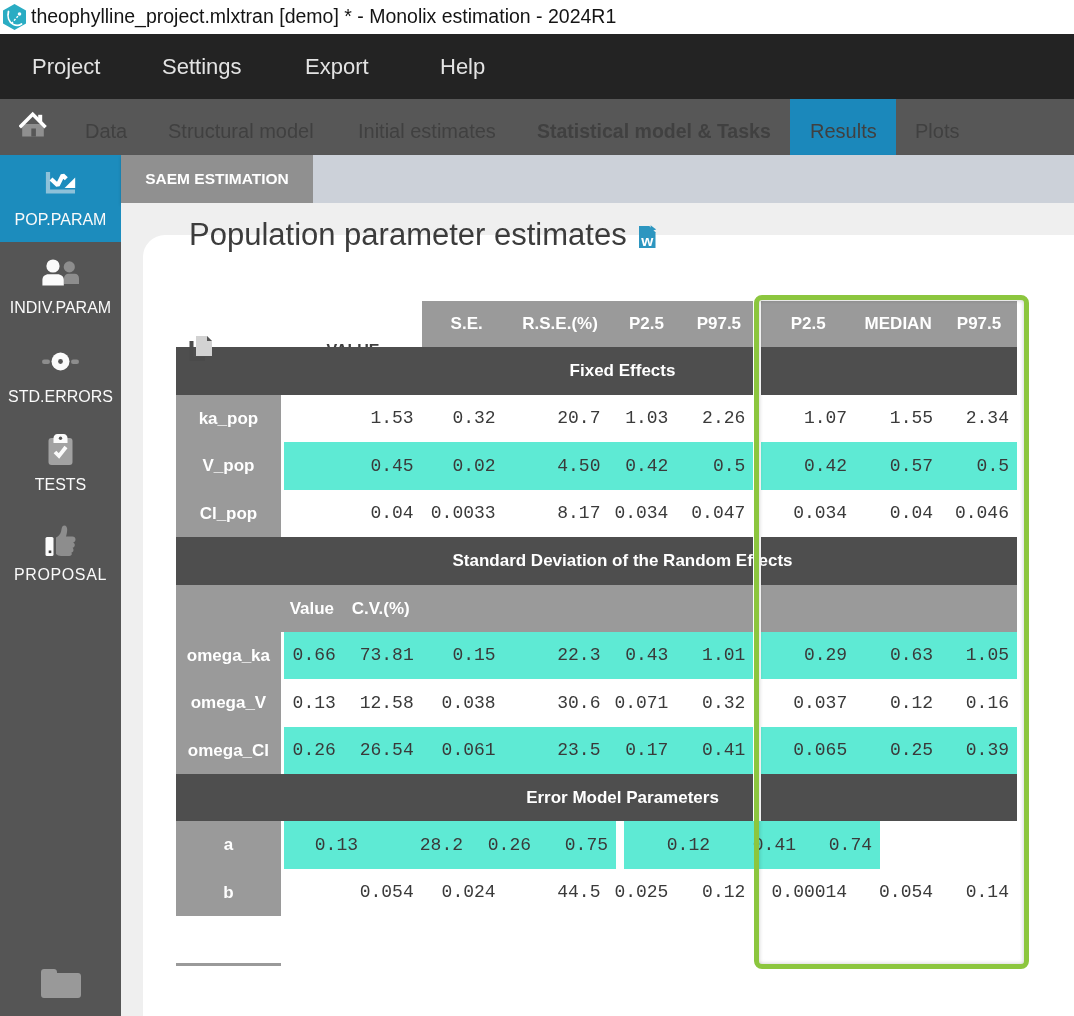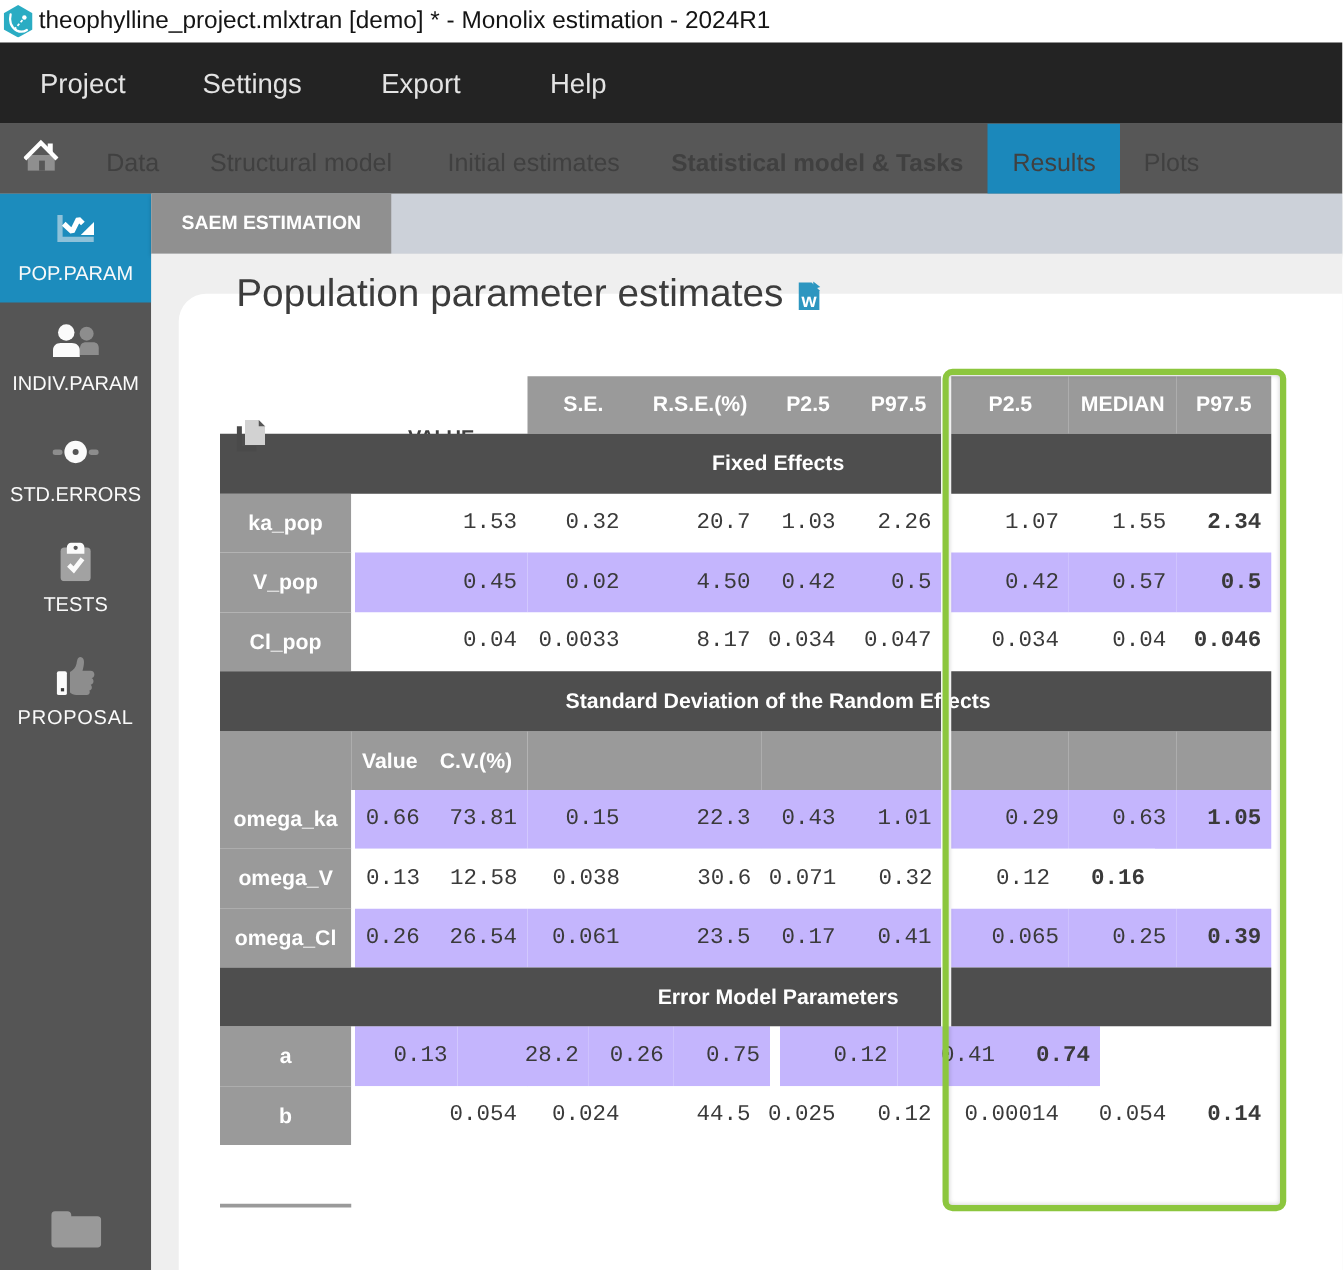--- a/index.html
+++ b/index.html
@@ -37,24 +37,24 @@
   .c1 { width:60px; }
   .c2 { width:78px; }
   .c12 { width:138px; }
   .c3 { width:82px; }
   .c4 { width:105px; }
   .c5 { width:68px; }
   .c6 { width:77px; }
   .g2 { width:8px; background:#fff; }
   .c7 { width:94px; }
   .c8 { width:86px; }
-  .c9 { width:76px;font-weight:bold; }
+  .c9 { width:76px; }
   .dark { background:#4e4e4e; }
   .gray { background:#9a9a9a; }
-  .strip { background:#c4b5fd; }
+  .strip { background:#5eead4; }
   .whitebg { background:#ffffff; }
   .num { font-family:"Liberation Mono", monospace; font-size:18px; color:#3a3a3a; text-align:right; padding-right:8px; }
   .lbl { font-weight:bold; font-size:17px; color:#ffffff; text-align:center; }
   .hwhite { font-weight:bold; font-size:17px; color:#ffffff; text-align:center; }
   .secttext { position:absolute; left:0; width:841px; text-align:center; font-weight:bold; font-size:17px; color:#ffffff;margin-left:26px; }
 
   
   #greenbox { left:754px; top:295px; width:275px; height:674px; border:5px solid #8cc63e; border-radius:8px; box-shadow:inset 0 0 4px rgba(0,0,0,0.22); }
 </style>
 </head>
@@ -259,20 +259,21 @@
   <div class="row" style="height:48px">
     <div class="cell gray lbl c0" style="line-height:48px">omega_V</div>
     <div class="cell g1"></div>
     <div class="cell whitebg num c1" style="line-height:48px">0.13</div>
     <div class="cell whitebg num c2" style="line-height:48px">12.58</div>
     <div class="cell whitebg num c3" style="line-height:48px">0.038</div>
     <div class="cell whitebg num c4" style="line-height:48px">30.6</div>
     <div class="cell whitebg num c5" style="line-height:48px">0.071</div>
     <div class="cell whitebg num c6" style="line-height:48px">0.32</div>
     <div class="cell g2"></div>
+    <div class="cell whitebg num c7" style="line-height:48px">0.037</div>
     <div class="cell whitebg num c8" style="line-height:48px">0.12</div>
     <div class="cell whitebg num c9" style="line-height:48px">0.16</div>
   </div>
 
   <div class="row" style="height:47px">
     <div class="cell gray lbl c0" style="line-height:47px">omega_Cl</div>
     <div class="cell g1"></div>
     <div class="cell strip num c1" style="line-height:47px">0.26</div>
     <div class="cell strip num c2" style="line-height:47px">26.54</div>
     <div class="cell strip num c3" style="line-height:47px">0.061</div>

